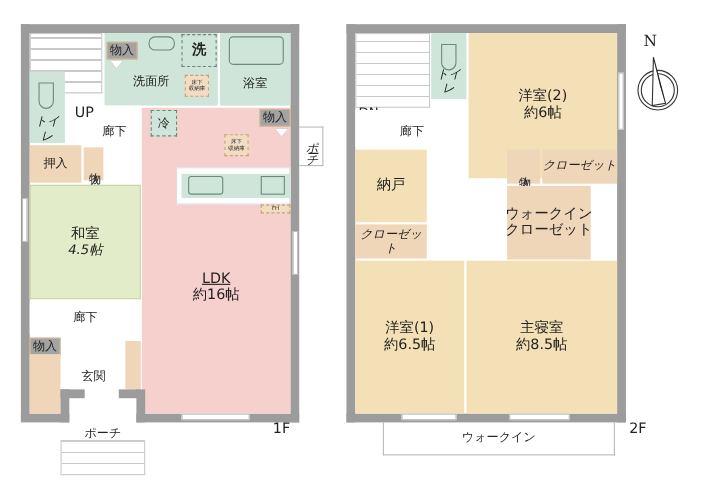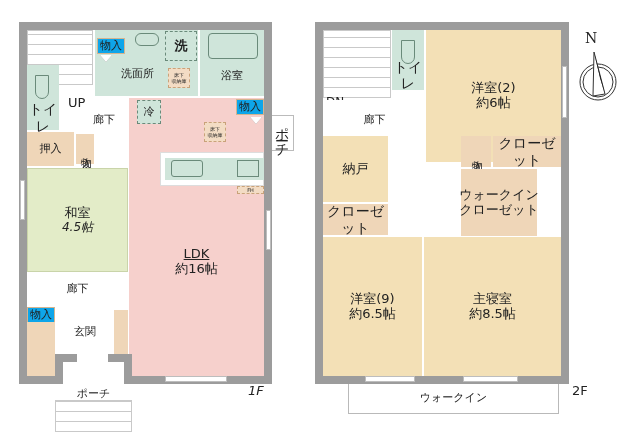--- a/index.html
+++ b/index.html
@@ -8,22 +8,22 @@
   .wall{background:#9c9c9c;}
   .room{display:flex;align-items:center;justify-content:center;flex-direction:column;text-align:center;line-height:1.15;}
   .wet{background:#cfe5da;}
   .ldk{background:#f6d0cc;}
   .tatami{background:#e3ecc8;}
   .store{background:#efd6b8;}
   .western{background:#f3e0b6;}
   .hall{background:#ffffff;}
   .lbl{font-size:11px;}
   .lbl-lg{font-size:13px;}
-  .lbl-sm{font-size:14px;}
-  .tag{background:#0ea5e9;border:1px solid #d4b48f;font-size:11px;padding:0 2px;line-height:14px;}
+  .lbl-sm{font-size:11px;font-style:italic;}
+  .tag{background:#a3a3a3;border:1px solid #d4b48f;font-size:11px;padding:0 2px;line-height:14px;}
   .dash{border:1px dashed #c9a27a;background:#f3dcc4;font-size:5px;line-height:6px;}
   .stairs{background:repeating-linear-gradient(0deg,#fff 0 9px,#c9c9c9 9px 10px);border:1px solid #c9c9c9;}
   .window{background:#fff;border:1px solid #bdbdbd;}
   .tri{width:0;height:0;border-left:6px solid transparent;border-right:6px solid transparent;border-top:7px solid #fff;filter:drop-shadow(0 0 0.5px #888);}
   .floor-label{font-size:13px;}
 </style>
 </head>
 <body>
 
 <div class="abs" style="left:19px;top:21px;width:253px;height:362px;">
@@ -103,39 +103,39 @@
   <span class="lbl-lg">和室</span>
   <span class="lbl" style="font-size:12px;font-style:italic;">4.5帖</span>
 </div>
 
 <div class="abs room hall" style="left:27px;top:274px;width:101px;height:30px;">
   <span class="lbl">廊下</span>
 </div>
 
 <div class="abs tag" style="left:27px;top:307px;">物入</div>
 <div class="abs store" style="left:27px;top:322px;width:28px;height:54px;"></div>
-<div class="abs room hall" style="left:57px;top:310px;width:56px;height:44px;">
+<div class="abs room hall" style="left:57px;top:320px;width:56px;height:44px;">
   <span class="lbl">玄関</span>
 </div>
 <div class="abs store" style="left:114px;top:310px;width:14px;height:44px;"></div>
 <div class="abs wall" style="left:55px;top:354px;width:22px;height:8px;"></div>
 <div class="abs wall" style="left:108px;top:354px;width:20px;height:8px;"></div>
 <div class="abs wall" style="left:55px;top:354px;width:8px;height:30px;"></div>
 <div class="abs wall" style="left:124px;top:354px;width:8px;height:30px;"></div>
 
 <div class="abs room" style="left:55px;top:384px;width:77px;height:20px;">
   <span class="lbl">ポーチ</span>
 </div>
 <div class="abs stairs" style="left:55px;top:400px;width:77px;height:32px;"></div>
 
 <div class="abs window" style="left:165px;top:376px;width:62px;height:6px;"></div>
 <div class="abs window" style="left:266px;top:210px;width:5px;height:40px;"></div>
 <div class="abs window" style="left:20px;top:180px;width:5px;height:40px;"></div>
 
-<div class="abs floor-label" style="left:248px;top:383px;font-style:italic;">1F</div>
+<div class="abs floor-label" style="left:248px;top:383px;">1F</div>
 
 <div class="abs wall" style="left:315px;top:22px;width:254px;height:8px;"></div>
 <div class="abs wall" style="left:315px;top:22px;width:8px;height:362px;"></div>
 <div class="abs wall" style="left:561px;top:22px;width:8px;height:362px;"></div>
 <div class="abs wall" style="left:315px;top:376px;width:254px;height:8px;"></div>
 
 <div class="abs stairs" style="left:323px;top:30px;width:68px;height:68px;"></div>
 <div class="abs lbl-lg" style="left:326px;top:95px;font-size:12px;">DN</div>
 
 <div class="abs room wet" style="left:392px;top:30px;width:32px;height:60px;">
@@ -165,21 +165,21 @@
 <div class="abs room store" style="left:323px;top:204px;width:65px;height:31px;">
   <span class="lbl-sm">クローゼット</span>
 </div>
 
 <div class="abs room store" style="left:461px;top:169px;width:76px;height:67px;">
   <span class="lbl-lg" style="white-space:pre;">ウォークイン
 クローゼット</span>
 </div>
 
 <div class="abs room western" style="left:323px;top:237px;width:99px;height:139px;">
-  <span class="lbl-lg">洋室(9)</span>
+  <span class="lbl-lg">洋室(1)</span>
   <span class="lbl-lg">約6.5帖</span>
 </div>
 <div class="abs room western" style="left:424px;top:237px;width:137px;height:139px;">
   <span class="lbl-lg">主寝室</span>
   <span class="lbl-lg">約8.5帖</span>
 </div>
 
 <div class="abs window" style="left:365px;top:376px;width:50px;height:6px;"></div>
 <div class="abs window" style="left:463px;top:376px;width:55px;height:6px;"></div>
 <div class="abs window" style="left:562px;top:66px;width:5px;height:52px;"></div>

